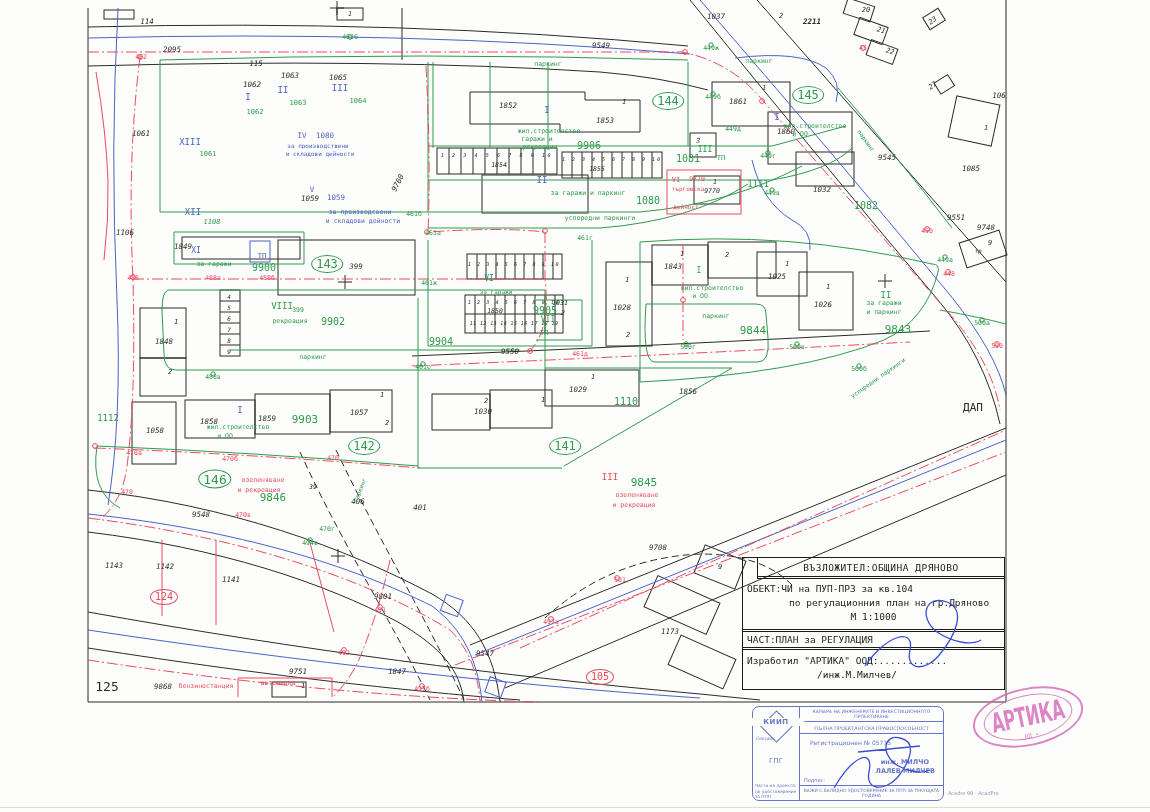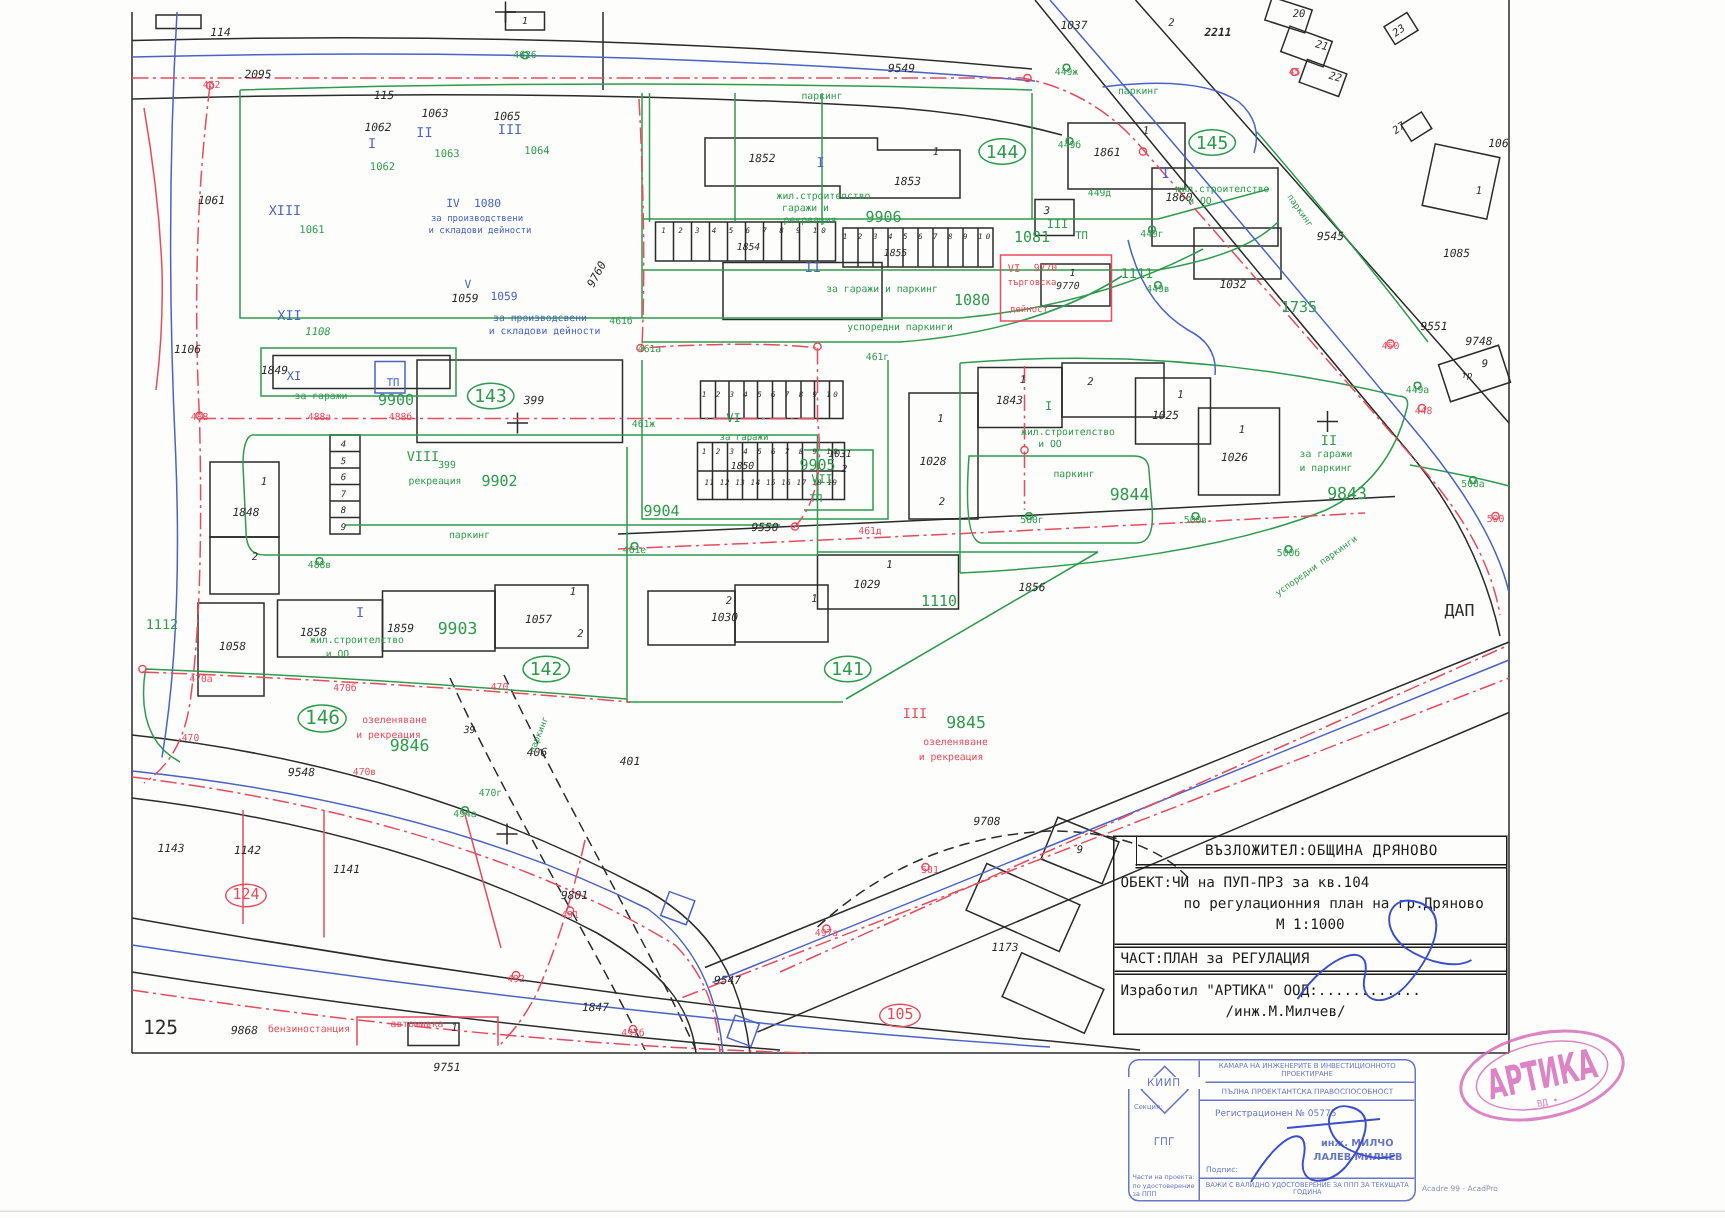--- a/index.html
+++ b/index.html
@@ -26,21 +26,21 @@
   .tb-r2 .ctr{text-align:center;}
   .tb-r3{height:18px;border-bottom:3px double #1c1c1c;display:flex;align-items:center;padding-left:4px;box-sizing:border-box;}
   .tb-r4{padding:4px 4px 0 4px;line-height:1.5;}
   .tb-r4 .rt{padding-left:70px;}
   
   .kstamp{position:absolute;left:752px;top:706px;width:192px;height:95px;border:1.6px solid #5868c2;border-radius:7px;
           color:#5868c2;display:flex;font-family:"DejaVu Sans",sans-serif;box-sizing:border-box;opacity:.9;}
   .ks-left{width:47px;border-right:1.2px solid #5868c2;display:flex;flex-direction:column;align-items:center;padding-top:4px;box-sizing:border-box;}
   .ks-logo{position:relative;width:30px;height:30px;}
   .ks-diamond{position:absolute;left:4px;top:4px;width:21px;height:21px;border:1.3px solid #5868c2;transform:rotate(45deg);}
-  .ks-logotext{position:absolute;left:50%;top:50%;transform:translate(-50%,-50%);font-size:7px;font-weight:normal;background:#fdfdfb;padding:0 16px;letter-spacing:.5px;}
+  .ks-logotext{position:absolute;left:50%;top:50%;transform:translate(-50%,-50%);font-size:7px;font-weight:bold;background:#fdfdfb;padding:0 16px;letter-spacing:.5px;}
   .ks-sec{font-size:4.5px;align-self:flex-start;padding-left:3px;margin-top:3px;}
   .ks-gpg{font-size:7px;margin:16px 0;}
   .ks-parts{font-size:4.3px;line-height:1.3;padding:0 2px;align-self:flex-start;margin-top:2px;}
   .ks-right{flex:1;display:flex;flex-direction:column;}
   .ks-r1{font-size:4.6px;text-align:center;padding:2px 1px;border-bottom:1px solid #5868c2;}
   .ks-r2{font-size:4.9px;text-align:center;padding:2.5px 1px;border-bottom:1px solid #5868c2;}
   .ks-body{flex:1;position:relative;}
   .ks-reg{position:absolute;left:10px;top:5px;font-size:6px;}
   .ks-n1{position:absolute;right:14px;top:24px;font-size:6.5px;font-weight:bold;}
   .ks-n2{position:absolute;right:8px;top:33px;font-size:6.5px;font-weight:bold;}
@@ -353,21 +353,21 @@
       <span class="ml lg" style="left: 753px; top: 330px; font-size: 11px; transform: translate(-50%, -50%);">9844</span>
       <span class="ml lg" style="left: 688px; top: 347px; font-size: 6.5px; transform: translate(-50%, -50%);">500г</span>
       <span class="ml lg" style="left: 797px; top: 347px; font-size: 6.5px; transform: translate(-50%, -50%);">500в</span>
       <span class="ml lg" style="left: 859px; top: 369px; font-size: 6.5px; transform: translate(-50%, -50%);">500б</span>
       <span class="ml lg" style="left: 886px; top: 295px; font-size: 9px; transform: translate(-50%, -50%);">II</span>
       <span class="ml lg" style="left: 884px; top: 303px; font-size: 6.5px; transform: translate(-50%, -50%);">за гаражи</span>
       <span class="ml lg" style="left: 884px; top: 312px; font-size: 6.5px; transform: translate(-50%, -50%);">и паркинг</span>
       <span class="ml lg" style="left: 898px; top: 329px; font-size: 11px; transform: translate(-50%, -50%);">9843</span>
       <span class="ml lg" style="left: 878px; top: 378px; font-size: 6px; transform: translate(-50%, -50%) rotate(-35deg);">успоредни паркинги</span>
       <span class="ml lk it" style="left: 822px; top: 190px; font-size: 7.5px; transform: translate(-50%, -50%);">1032</span>
-      <span class="ml lg" style="left: 866px; top: 206px; font-size: 10px; transform: translate(-50%, -50%);">1735</span>
+      <span class="ml lg" style="left: 866px; top: 206px; font-size: 10px; transform: translate(-50%, -50%);">1082</span>
       <span class="ml lk it" style="left: 956px; top: 218px; font-size: 7.5px; transform: translate(-50%, -50%);">9551</span>
       <span class="ml lk it" style="left: 986px; top: 228px; font-size: 7.5px; transform: translate(-50%, -50%);">9748</span>
       <span class="ml lk it" style="left: 978px; top: 251px; font-size: 6px; transform: translate(-50%, -50%);">тр</span>
       <span class="ml lk it" style="left: 990px; top: 243px; font-size: 7px; transform: translate(-50%, -50%);">9</span>
       <span class="ml lr" style="left: 927px; top: 231px; font-size: 6.5px; transform: translate(-50%, -50%);">450</span>
       <span class="ml lg" style="left: 945px; top: 260px; font-size: 6.5px; transform: translate(-50%, -50%);">449а</span>
       <span class="ml lr" style="left: 949px; top: 274px; font-size: 6.5px; transform: translate(-50%, -50%);">448</span>
       <span class="ml lg" style="left: 982px; top: 323px; font-size: 6.5px; transform: translate(-50%, -50%);">500а</span>
       <span class="ml lr" style="left: 997px; top: 346px; font-size: 6.5px; transform: translate(-50%, -50%);">500</span>
       <span class="ml lk" style="left: 973px; top: 407px; font-size: 11px; transform: translate(-50%, -50%);">ДАП</span>
@@ -412,21 +412,21 @@
       <span class="ml lg" style="left: 310px; top: 543px; font-size: 6.5px; transform: translate(-50%, -50%);">494а</span>
       <span class="ml lk it" style="left: 114px; top: 566px; font-size: 7.5px; transform: translate(-50%, -50%);">1143</span>
       <span class="ml lk it" style="left: 165px; top: 567px; font-size: 7.5px; transform: translate(-50%, -50%);">1142</span>
       <span class="ml lk it" style="left: 231px; top: 580px; font-size: 7.5px; transform: translate(-50%, -50%);">1141</span>
       <span class="ml lr circ" style="left: 164px; top: 597px; font-size: 10px; transform: translate(-50%, -50%);">124</span>
       <span class="ml lk" style="left: 107px; top: 686px; font-size: 13px; transform: translate(-50%, -50%);">125</span>
       <span class="ml lk it" style="left: 163px; top: 687px; font-size: 7.5px; transform: translate(-50%, -50%);">9868</span>
       <span class="ml lr" style="left: 206px; top: 686px; font-size: 6.5px; transform: translate(-50%, -50%);">бензиностанция</span>
       <span class="ml lr" style="left: 278px; top: 683px; font-size: 6.5px; transform: translate(-50%, -50%);">автомивка</span>
       <span class="ml lk it" style="left: 303px; top: 686px; font-size: 7px; transform: translate(-50%, -50%);">1</span>
-      <span class="ml lk it" style="left: 298px; top: 672px; font-size: 7.5px; transform: translate(-50%, -50%); margin-top: 40px;">9751</span>
+      <span class="ml lk it" style="left: 298px; top: 672px; font-size: 7.5px; transform: translate(-50%, -50%);">9751</span>
       <span class="ml lk it" style="left: 383px; top: 597px; font-size: 7.5px; transform: translate(-50%, -50%);">9801</span>
       <span class="ml lr" style="left: 380px; top: 610px; font-size: 6.5px; transform: translate(-50%, -50%);">491</span>
       <span class="ml lr" style="left: 344px; top: 653px; font-size: 6.5px; transform: translate(-50%, -50%);">492</span>
       <span class="ml lk it" style="left: 397px; top: 672px; font-size: 7.5px; transform: translate(-50%, -50%);">1847</span>
       <span class="ml lk it" style="left: 485px; top: 654px; font-size: 7.5px; transform: translate(-50%, -50%);">9547</span>
       <span class="ml lr" style="left: 551px; top: 622px; font-size: 6.5px; transform: translate(-50%, -50%);">497а</span>
       <span class="ml lr" style="left: 422px; top: 689px; font-size: 6.5px; transform: translate(-50%, -50%);">497б</span>
       <span class="ml lr circ" style="left: 600px; top: 677px; font-size: 10px; transform: translate(-50%, -50%);">105</span>
       <span class="ml lk it" style="left: 670px; top: 632px; font-size: 7.5px; transform: translate(-50%, -50%);">1173</span>
       <span class="ml lk it" style="left: 720px; top: 567px; font-size: 7px; transform: translate(-50%, -50%);">9</span>

